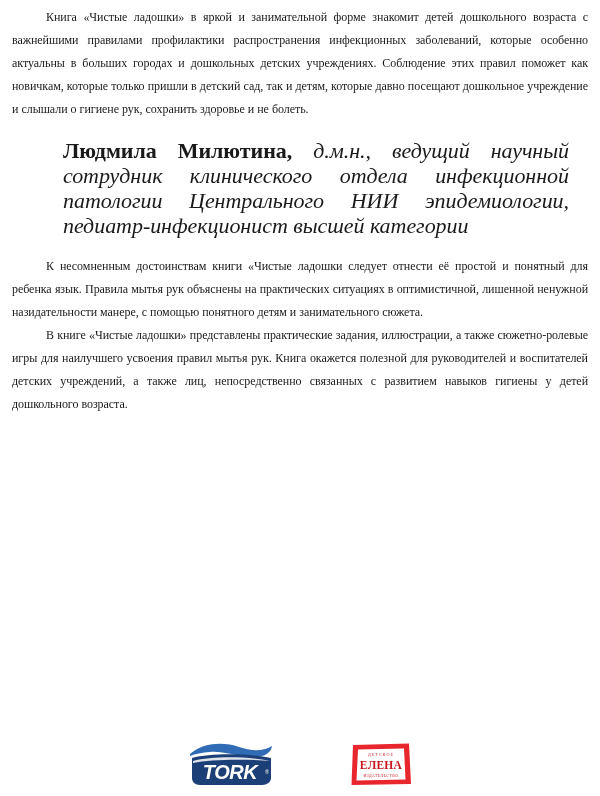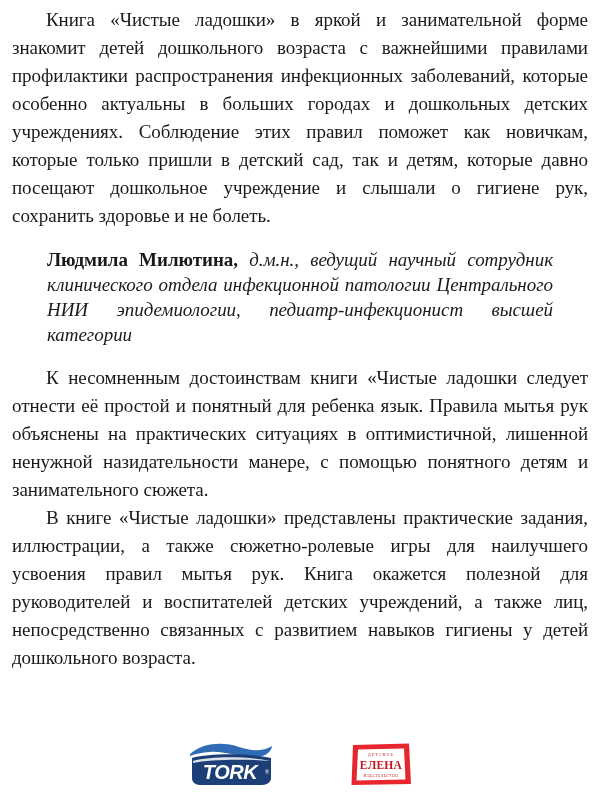--- a/index.html
+++ b/index.html
@@ -26,40 +26,40 @@
 
   .content {
     position: absolute;
     left: 12px;
     top: 6px;
     width: 576px;
   }
 
   
   .para {
-    font-size: 19px;
-    line-height: 28px;
+    font-size: 12px;
+    line-height: 23px;
     text-align: justify;
     text-align-last: left;
     margin: 0;
     text-indent: 34px;
     letter-spacing: -0.05px;
     word-spacing: 0.1px;
     hyphens: manual;
   }
   .para + .attrib { margin-top: 17px; }
   .attrib + .para { margin-top: 17px; }
 
   
   .attrib {
-    margin: 0;
+    margin: 16px;
     padding-left: 35px;
     width: 541px;
     box-sizing: border-box;
-    font-size: 19px;
+    font-size: 22px;
     line-height: 25.1px;
     text-align: justify;
     text-align-last: left;
     font-style: italic;
     letter-spacing: -0.05px;
   }
   .attrib .name {
     font-style: normal;
     font-weight: bold;
   }

